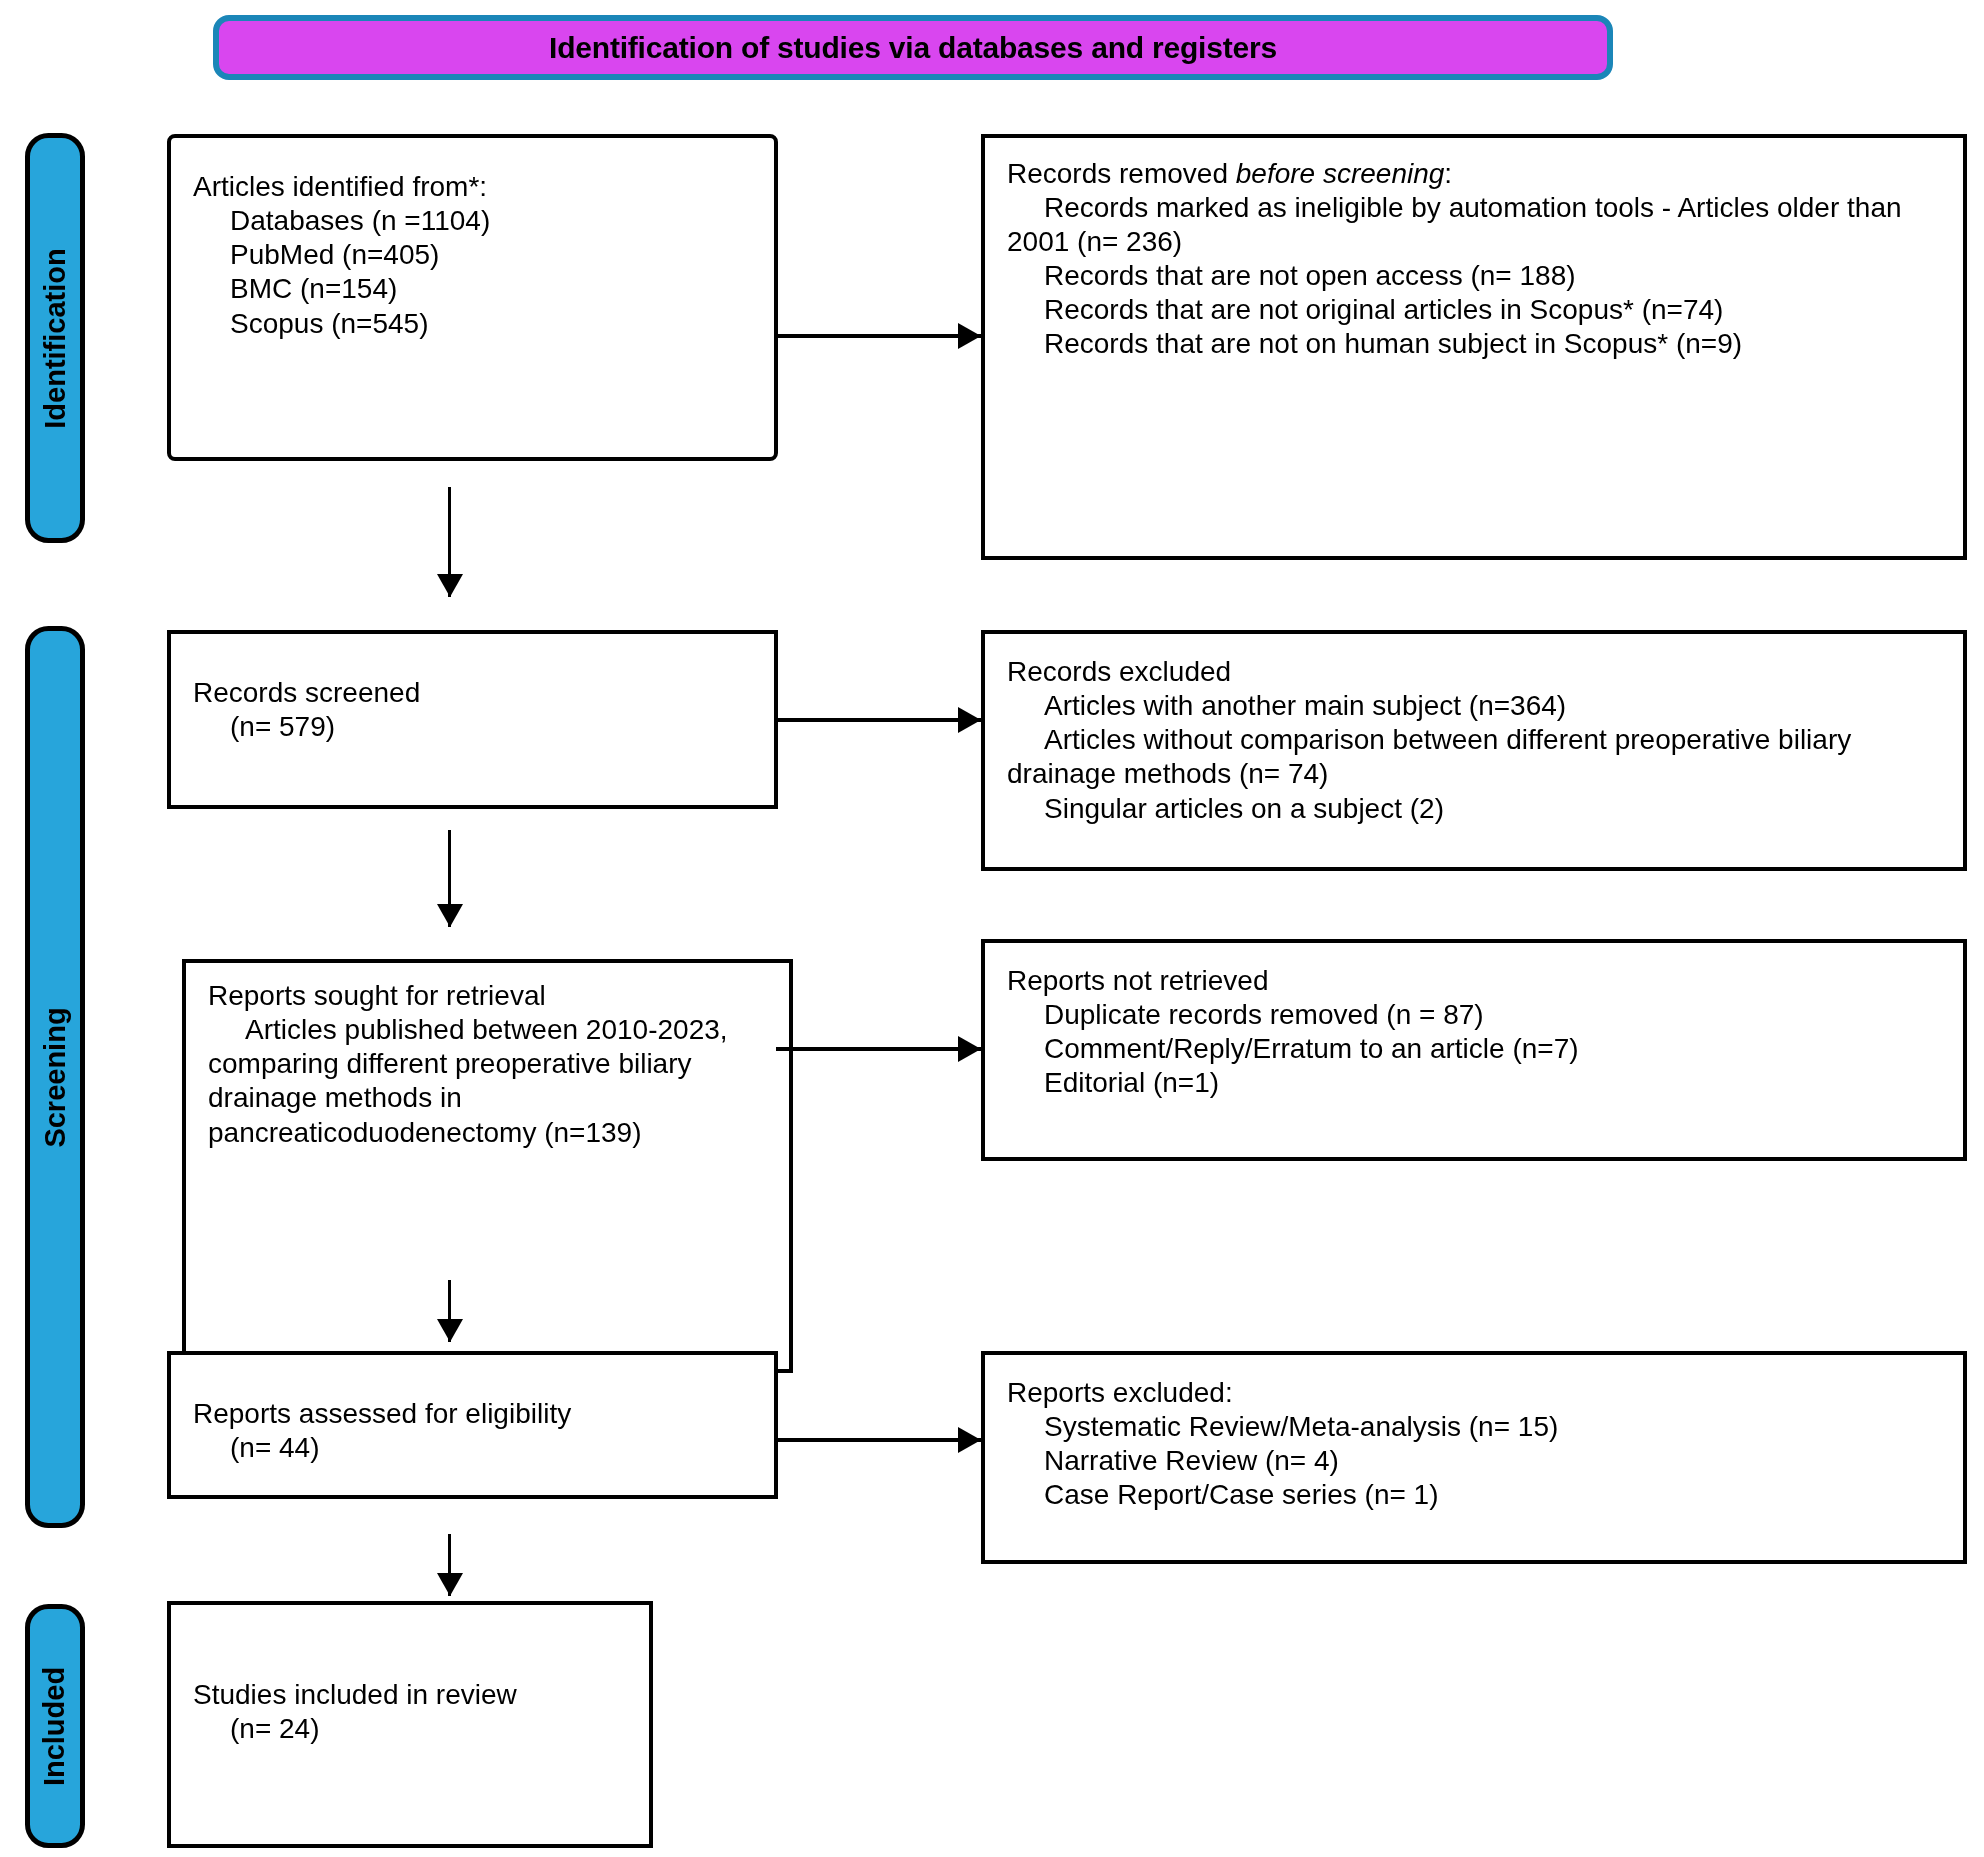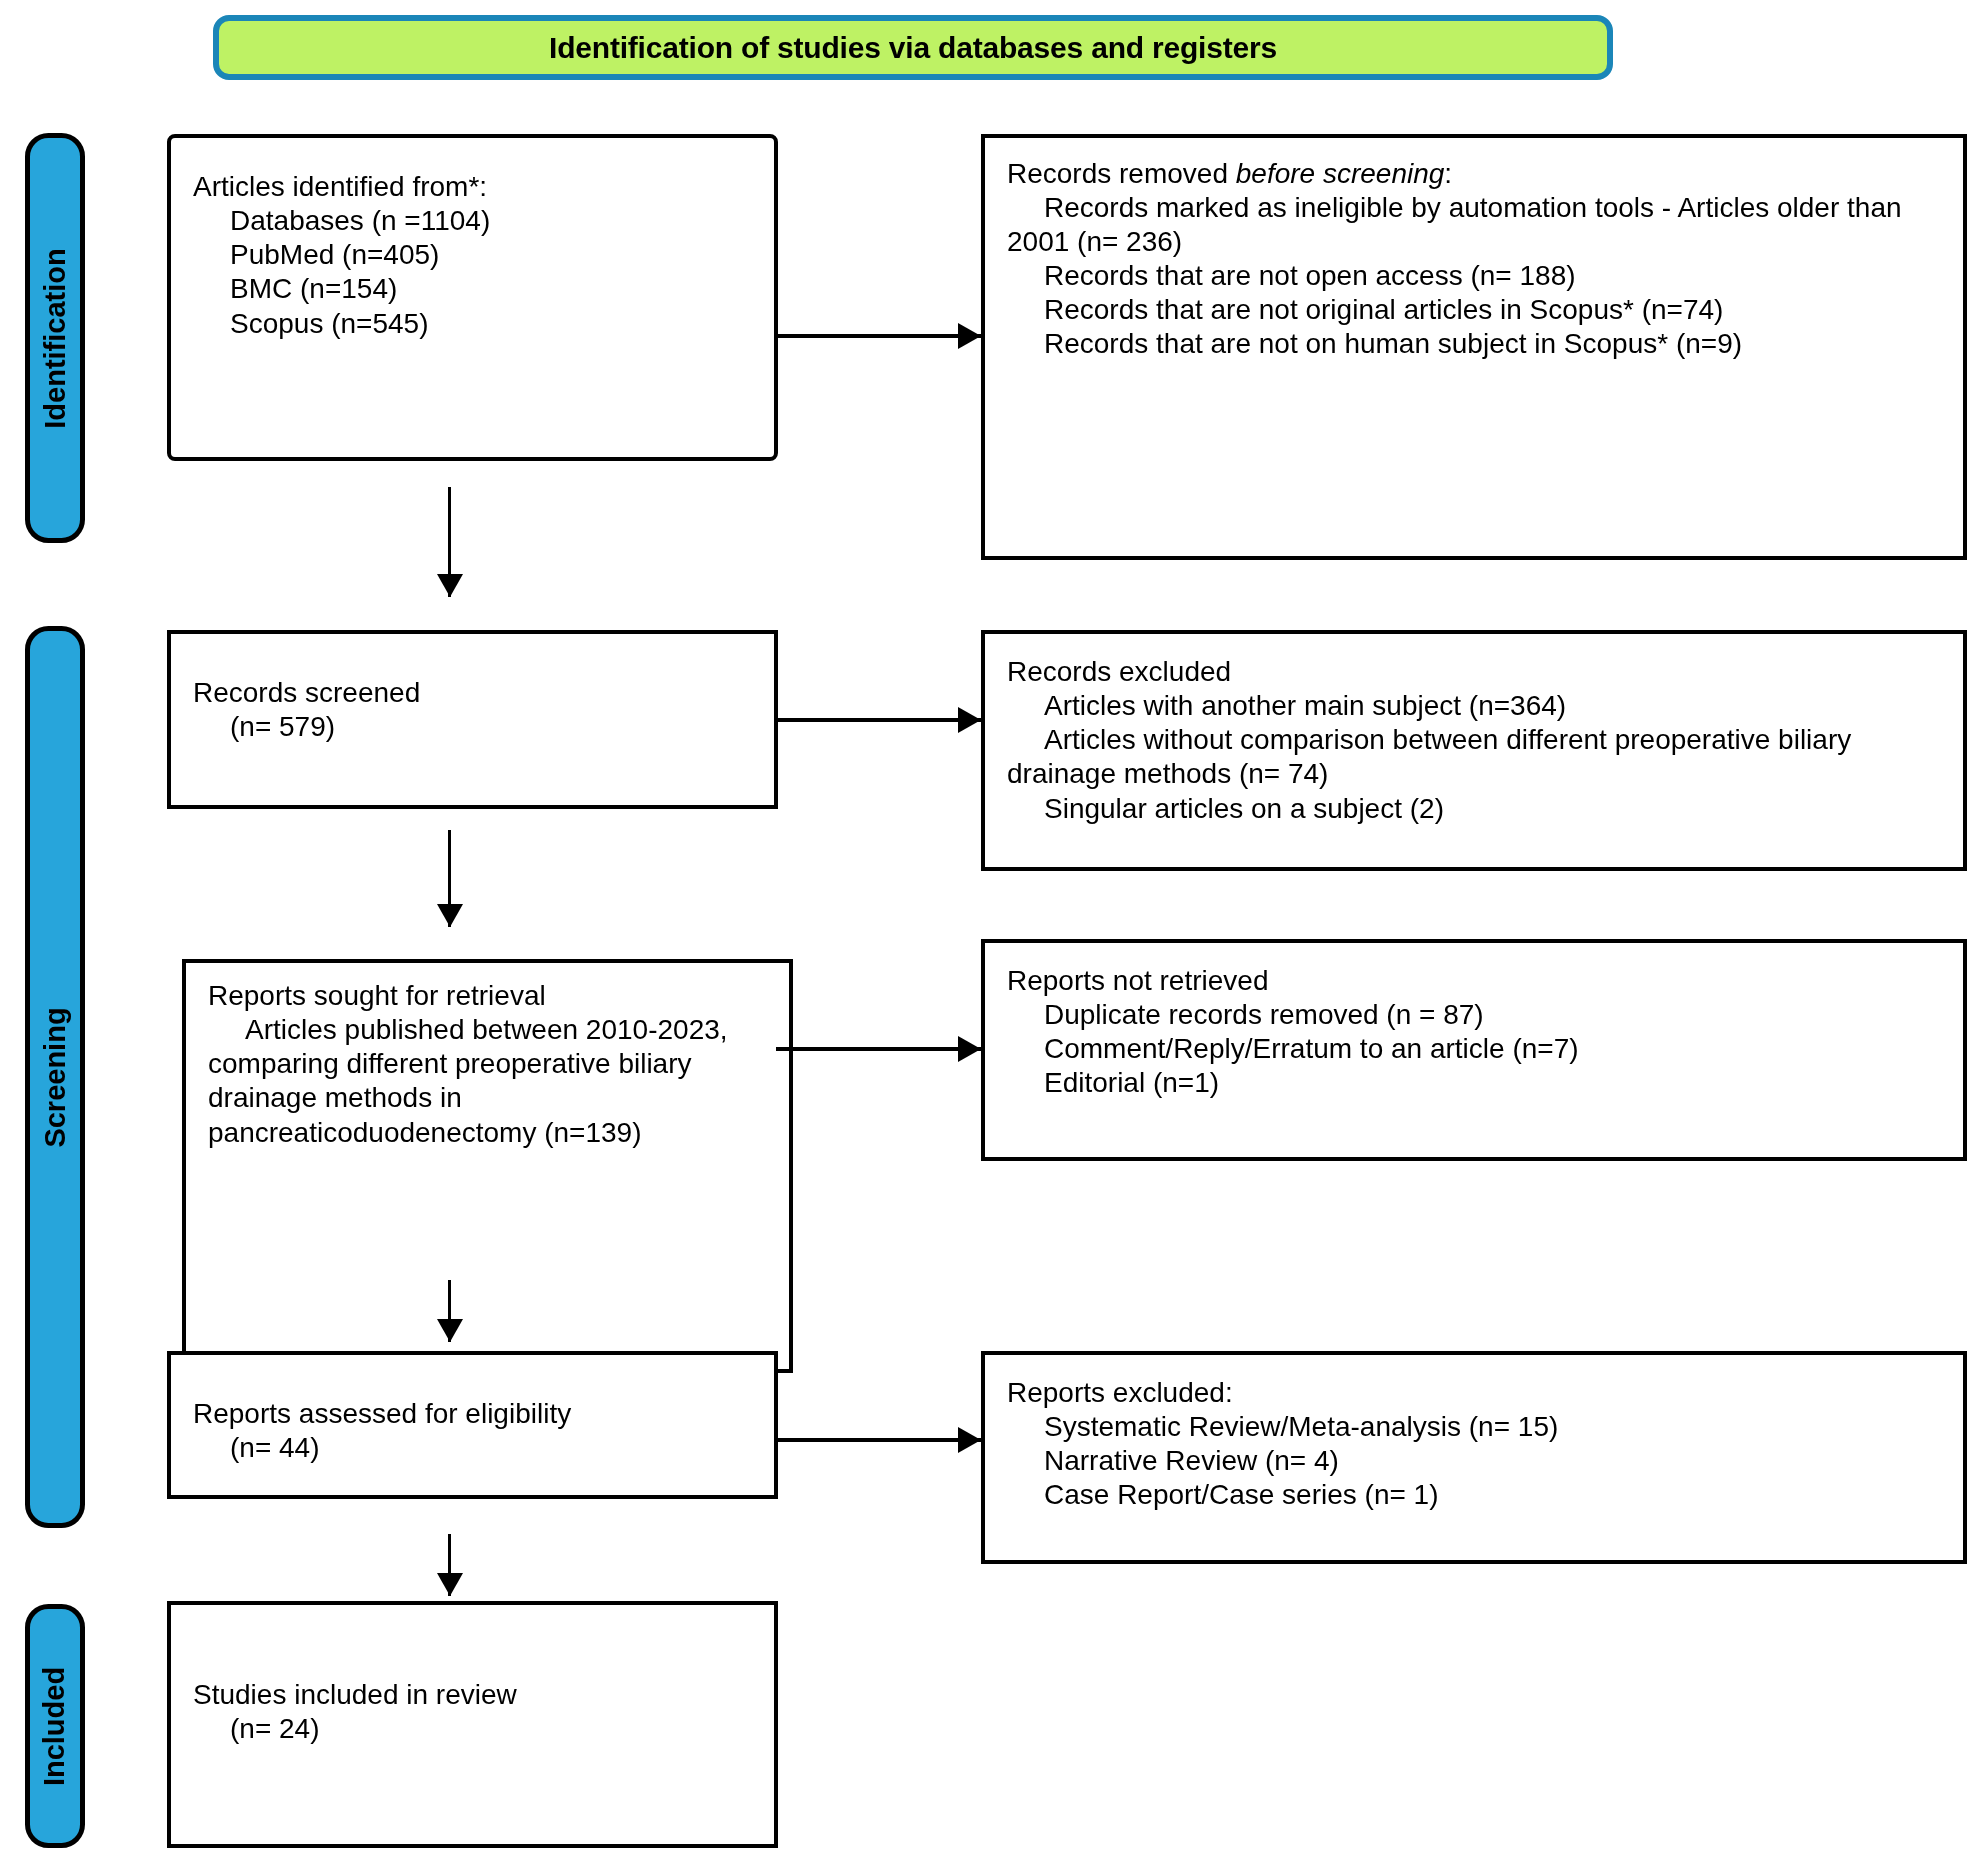--- a/index.html
+++ b/index.html
@@ -19,21 +19,21 @@
     overflow: hidden;
   }
 
   
   .banner {
     position: absolute;
     left: 213px;
     top: 15.4px;
     width: 1400px;
     height: 65px;
-    background: #bef264;
+    background: #d946ef;
     border: 6.2px solid #1b86b8;
     border-radius: 16px;
     box-sizing: border-box;
     display: flex;
     align-items: center;
     justify-content: center;
   }
   .banner-text {
     font-size: 30px;
     font-weight: bold;
@@ -81,21 +81,21 @@
     white-space: pre-wrap;
   }
   .box p.indent { text-indent: 37px; }
   .box p em { font-style: italic; margin-top: 40px; }
 
   
   #box-identified       { left: 167px; top: 134px;  width: 611px;  height: 327px; border-radius: 8px; }
   #box-screened         { left: 167px; top: 630px; width: 611px;  height: 179px; }
   #box-sought           { left: 182px; top: 939px; width: 611px;  height: 414px; margin-top: 20px; }
   #box-assessed         { left: 167px; top: 1351px; width: 611px;  height: 148px; }
-  #box-included         { left: 167px; top: 1601px; width: 611px;  height: 247px; }
+  #box-included         { left: 167px; top: 1601px; width: 486px;  height: 247px; }
   #box-identified  { padding-top: 32px; }
   #box-screened    { padding-top: 42px; }
   #box-assessed    { padding-top: 42px; }
   #box-included    { padding-top: 73px; }
 
   
   #box-removed          { left: 981px; top: 134px;  width: 986px; height: 426px; }
   #box-excluded-records { left: 981px; top: 630px; width: 986px; height: 241px; }
   #box-not-retrieved    { left: 981px; top: 939px; width: 986px; height: 222px; }
   #box-excluded-reports { left: 981px; top: 1351px; width: 986px; height: 213px; }

